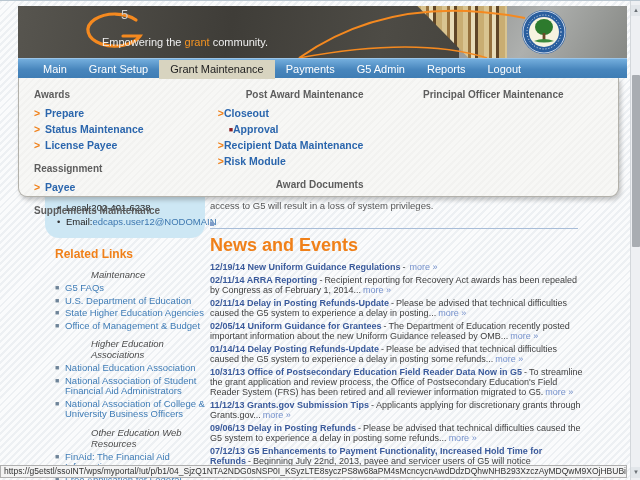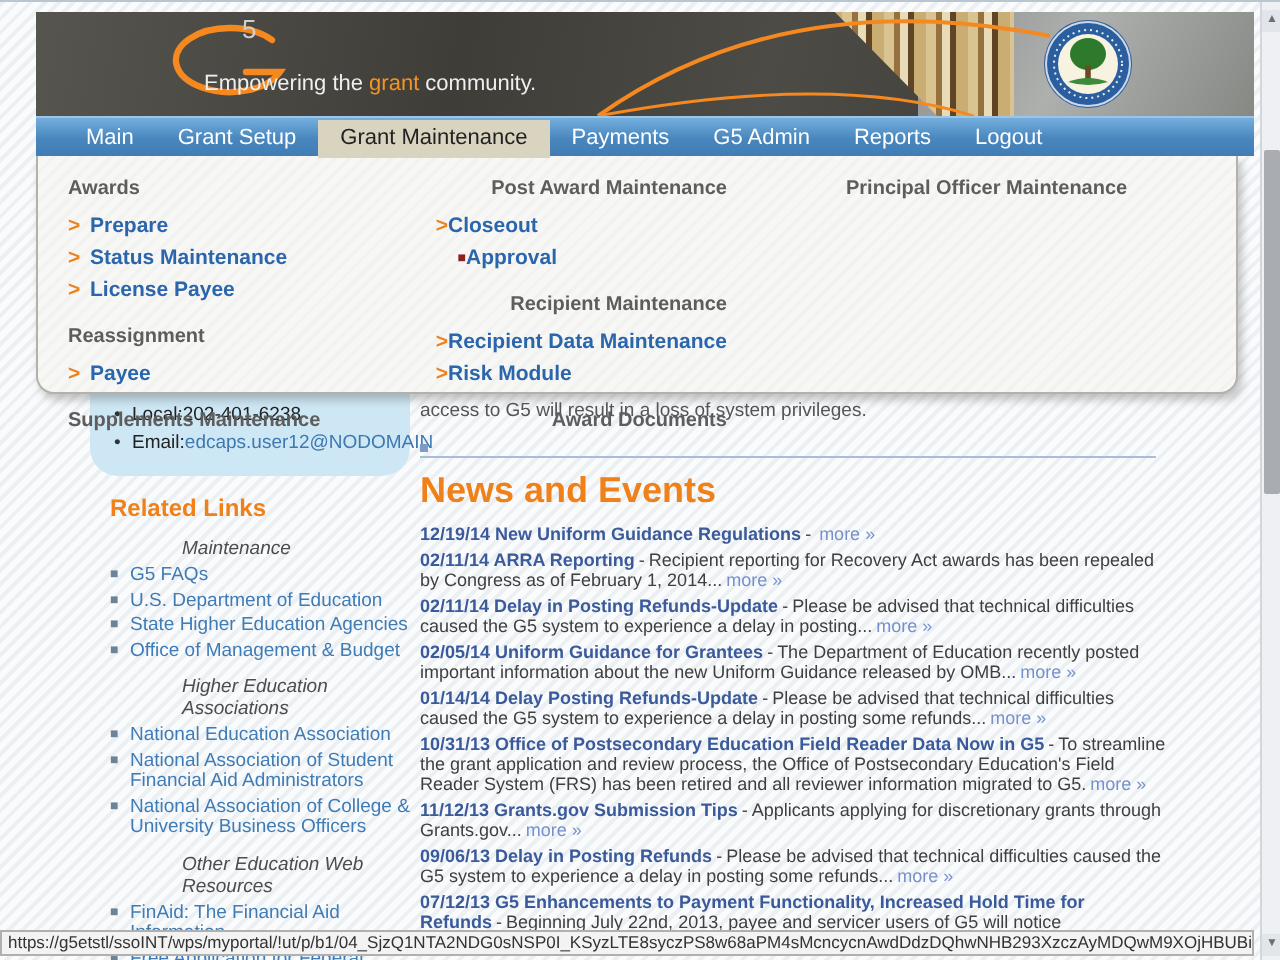--- a/index.html
+++ b/index.html
@@ -153,21 +153,20 @@
     <div class="mcol c2">
       <div class="mhead first">Post Award Maintenance</div>
       <div class="mi">
           <span class="chev">&gt;</span>
           <a>Closeout</a>
         </div>
       <div class="mi sub">
           <span class="sq">■</span>
           <a>Approval</a>
         </div>
-      <div class="mhead">Recipient Maintenance</div>
       <div class="mi">
           <span class="chev">&gt;</span>
           <a>Recipient Data Maintenance</a>
         </div>
       <div class="mi">
           <span class="chev">&gt;</span>
           <a>Risk Module</a>
         </div>
       <div class="mhead">Award Documents</div>
     </div>

